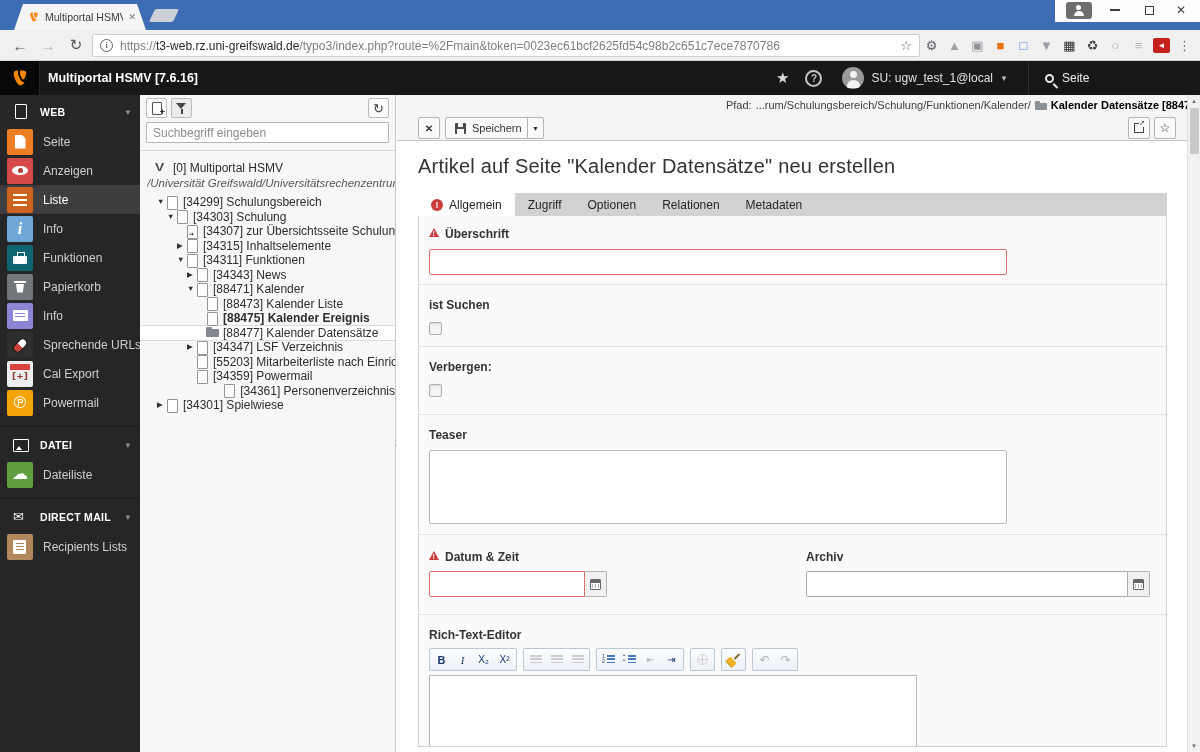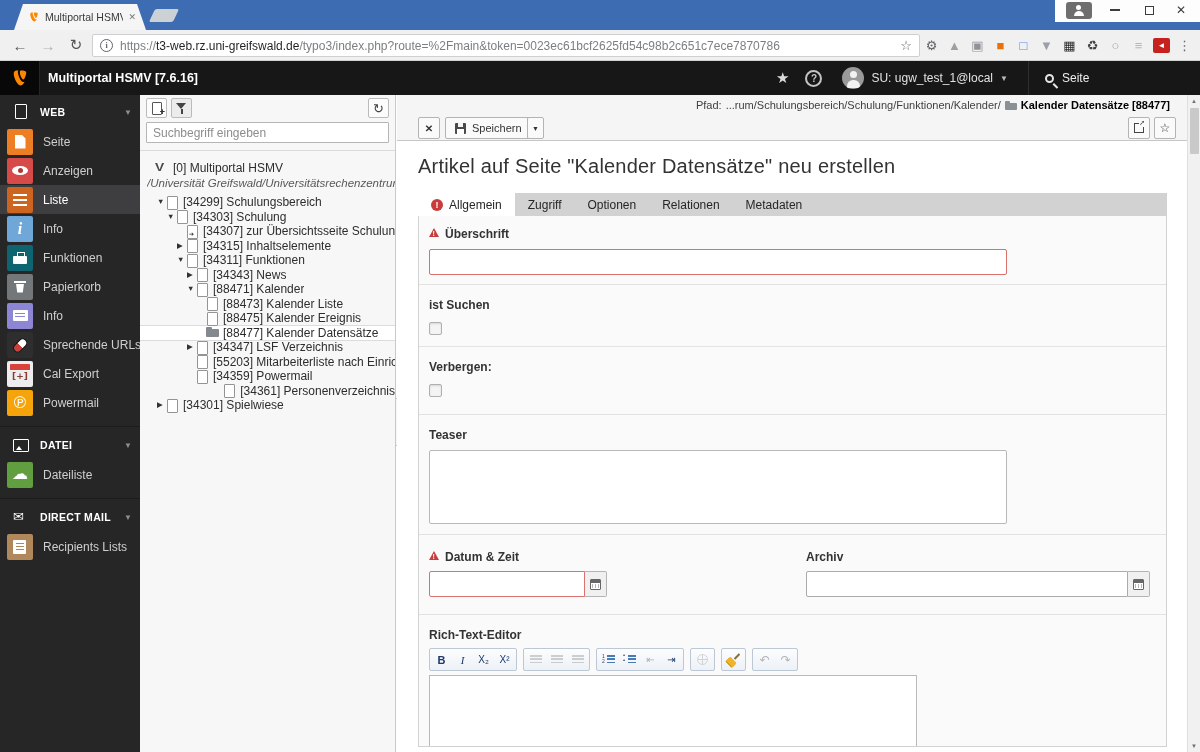--- a/index.html
+++ b/index.html
@@ -132,21 +132,21 @@
   .ti-folder::after{content:"";position:absolute;left:0;top:1px;width:6px;height:3px;background:#83898e;border-radius:1px 1px 0 0;}
   .ti-typo3::before{content:"V";position:absolute;left:0;top:-1px;font:bold 11px "Liberation Sans",sans-serif;color:#4a4a4a;transform:scaleX(1.25);}
   .tlabel{overflow:hidden;}
 
   .collapse-handle{position:absolute;left:396px;top:398px;width:11px;height:48px;background:#f6f6f6;border:1px solid #c9c9c9;border-left:none;
     border-radius:0 3px 3px 0;display:flex;align-items:center;justify-content:center;font-size:7px;color:#222;cursor:pointer;}
 
   
   .content{position:absolute;left:397px;top:95px;right:0;bottom:0;background:#fff;}
   .pathbar{height:20px;background:#f5f5f5;display:flex;align-items:center;justify-content:flex-end;
-    padding-right:30px;font-size:11px;color:#3f3f3f;gap:4px;}
+    font-size:11px;color:#3f3f3f;gap:4px;}
   .pathbar b{color:#000;}
   .pfolder{display:inline-block;width:12px;height:9px;position:relative;}
   .pfolder::before{content:"";position:absolute;left:0;top:2px;width:12px;height:7px;background:#8a9196;border-radius:1px;}
   .pfolder::after{content:"";position:absolute;left:0;top:0;width:5px;height:3px;background:#8a9196;border-radius:1px 1px 0 0;}
   .docheader{height:26px;background:#f5f5f5;border-bottom:1px solid #c6c6c6;position:relative;}
   .dhbtn{position:absolute;top:2px;height:22px;border:1px solid #b4b4b4;background:#fafafa;border-radius:2px;
     display:flex;align-items:center;justify-content:center;font-size:11px;color:#333;cursor:pointer;}
   .dh-close{left:21px;width:22px;font-size:10px;font-weight:bold;}
   .dh-save{left:48px;padding:0 9px;gap:6px;}
   .floppy{width:11px;height:11px;background:#4a4a4a;position:relative;border-radius:1px;}
@@ -472,21 +472,21 @@
           <span class="ticon ti-page"></span>
           <span class="tlabel">[88471] Kalender</span>
         </div>
 
         <div class="trow" style="padding-left: 57px;">
           <span class="exp exp-none"></span>
           <span class="ticon ti-page"></span>
           <span class="tlabel">[88473] Kalender Liste</span>
         </div>
 
-        <div class="trow" style="padding-left: 57px;">
+        <div class="trow" style="padding-left: 57px; font-weight: bold;">
           <span class="exp exp-none"></span>
           <span class="ticon ti-page"></span>
           <span class="tlabel">[88475] Kalender Ereignis</span>
         </div>
 
         <div class="trow sel" style="padding-left: 57px;">
           <span class="exp exp-none"></span>
           <span class="ticon ti-folder"></span>
           <span class="tlabel">[88477] Kalender Datensätze</span>
         </div>

